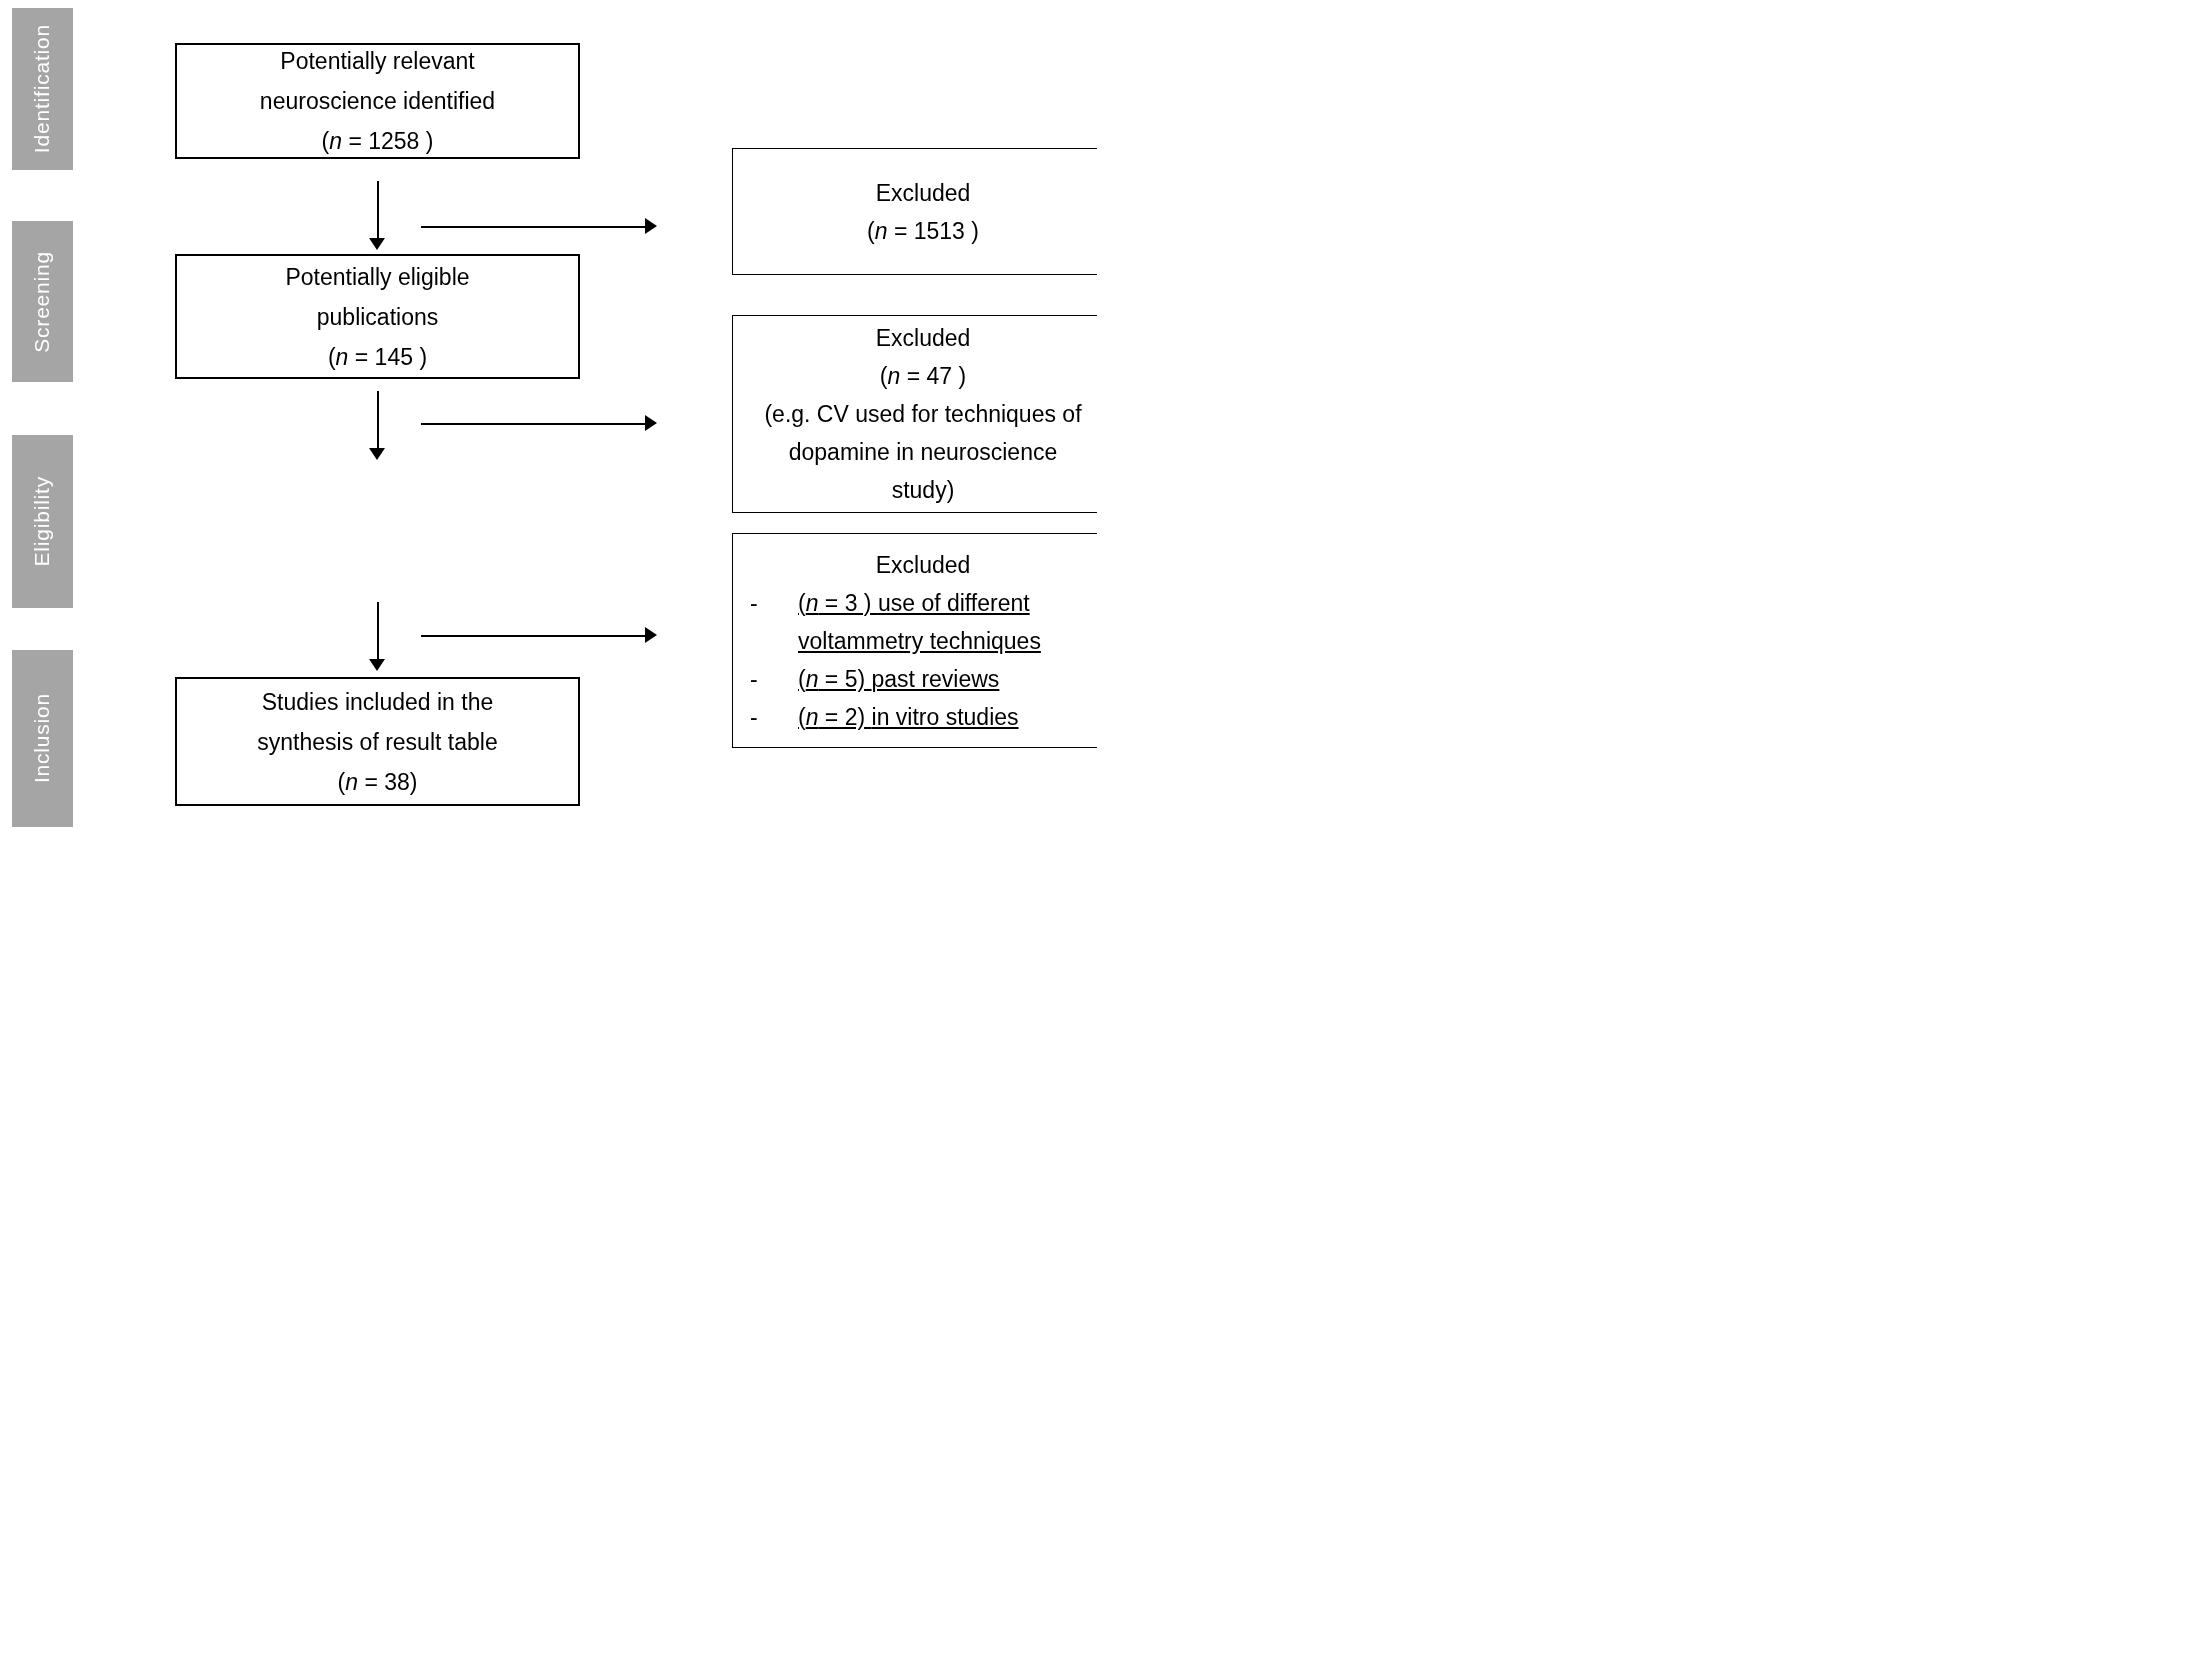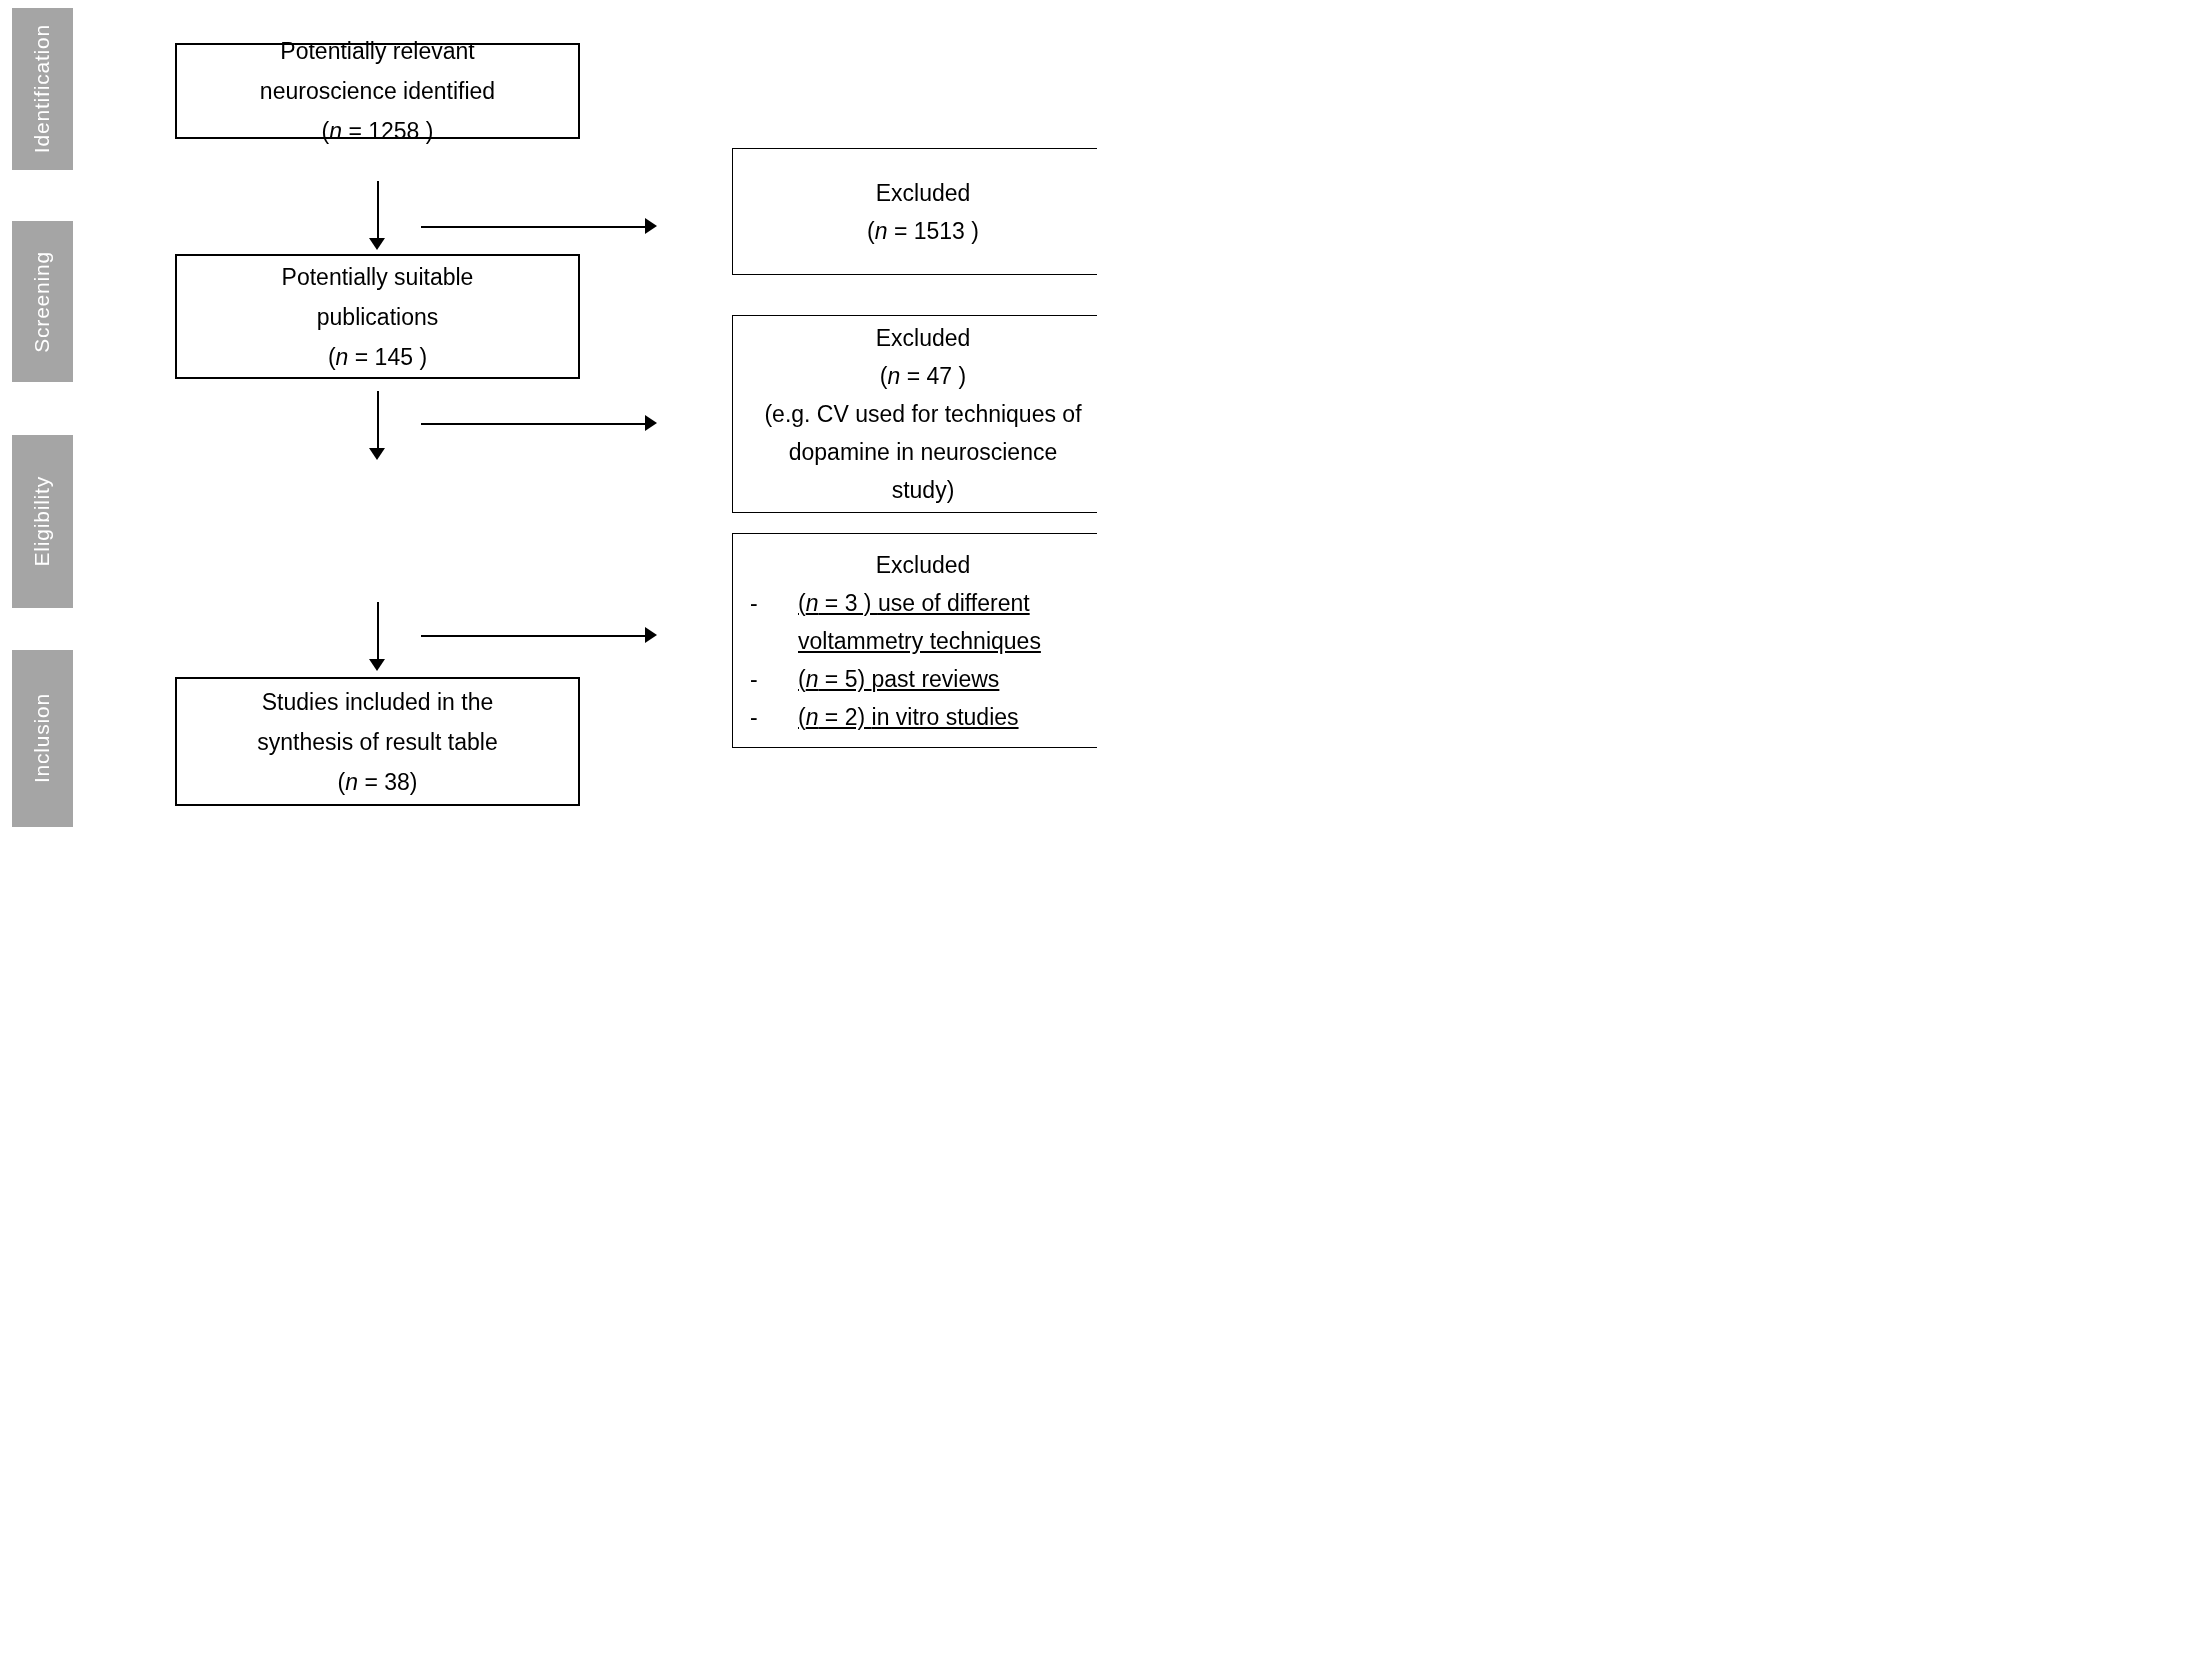--- a/index.html
+++ b/index.html
@@ -49,28 +49,28 @@
   <div class="stage" style="top:221px;height:161px">
     <span class="stage-text">Screening</span>
   </div>
   <div class="stage" style="top:435px;height:173px">
     <span class="stage-text">Eligibility</span>
   </div>
   <div class="stage" style="top:650px;height:177px">
     <span class="stage-text">Inclusion</span>
   </div>
 
-  <div class="box main" style="top:43px;height:96px">
+  <div class="box main" style="top:43px;height:116px">
     <div class="ln">Potentially relevant</div>
     <div class="ln">neuroscience identified</div>
     <div class="ln"><span>(</span><span class="it">n</span><span> = 1258 )</span></div>
   </div>
 
   <div class="box main" style="top:254px;height:125px">
-    <div class="ln">Potentially suitable</div>
+    <div class="ln">Potentially eligible</div>
     <div class="ln">publications</div>
     <div class="ln"><span>(</span><span class="it">n</span><span> = 145 )</span></div>
   </div>
 
 
   <div class="box main" style="top:677px;height:129px">
     <div class="ln">Studies included in the</div>
     <div class="ln">synthesis of result table</div>
     <div class="ln"><span>(</span><span class="it">n</span><span> = 38)</span></div>
   </div>

